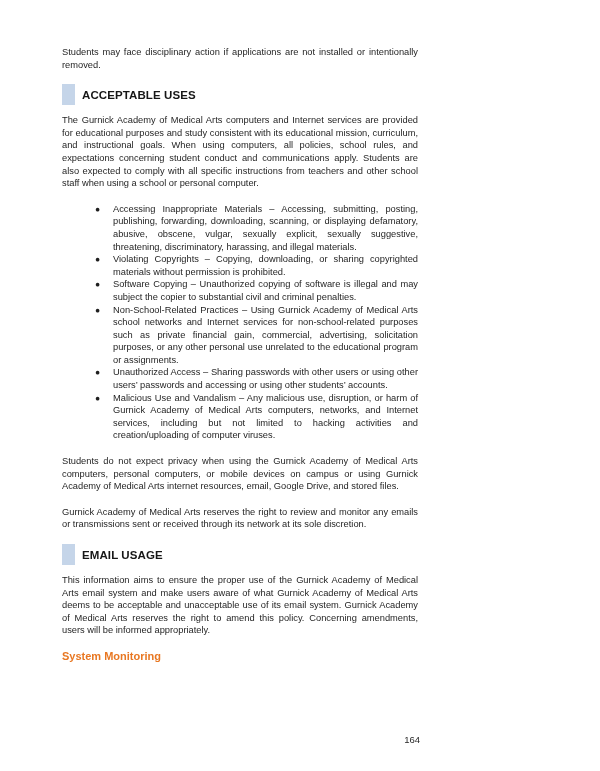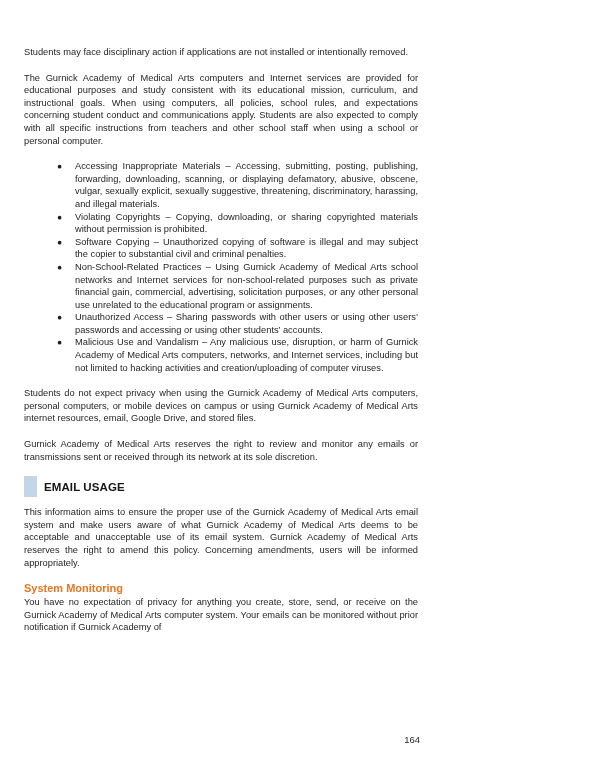--- a/index.html
+++ b/index.html
@@ -6,21 +6,21 @@
     margin: 0;
     padding: 0;
     background: #ffffff;
   }
   .page {
     position: relative;
     width: 480px;
     height: 771px;
     box-sizing: border-box;
     background: #ffffff;
-    padding: 46px 62px 0 24px;
+    padding: 46px 62px 0 62px;
     overflow: hidden;
     font-family: "Liberation Sans", "DejaVu Sans", sans-serif;
     color: var(--body-color, #1f1f1f);
   }
   .para {
     font-size: 9.3px;
     line-height: 12.6px;
     text-align: justify;
     margin: 0 0 13px 0;
     color: var(--body-color, #1f1f1f);
@@ -77,33 +77,36 @@
     font-size: 9.5px;
     color: #2a2a2a;
   }
 </style>
 </head>
 <body>
 
 <div class="page" style="--marker-color: #c5d5e9; --accent-color: #e87722; --body-color: #1f1f1f;">
   <main>
       <p class="para">Students may face disciplinary action if applications are not installed or intentionally removed.</p>
+      <h2 class="section-heading">
+        <span class="heading-square"></span>
+        <span class="heading-text">ACCEPTABLE USES</span>
+      </h2>
       <p class="para">The Gurnick Academy of Medical Arts computers and Internet services are provided for educational purposes and study consistent with its educational mission, curriculum, and instructional goals.  When using computers, all policies, school rules, and expectations concerning student conduct and communications apply. Students are also expected to comply with all specific instructions from teachers and other school staff when using a school or personal computer.</p>
       <ul class="bullet-list">
         <li class="bullet-item"><span class="bullet-marker">●</span><span class="bullet-term">Accessing Inappropriate Materials</span><span class="bullet-separator"> – </span><span class="bullet-text">Accessing, submitting, posting, publishing, forwarding, downloading, scanning, or displaying defamatory, abusive, obscene, vulgar, sexually explicit, sexually suggestive, threatening, discriminatory, harassing, and illegal materials.</span></li>
         <li class="bullet-item"><span class="bullet-marker">●</span><span class="bullet-term">Violating Copyrights</span><span class="bullet-separator"> – </span><span class="bullet-text">Copying, downloading, or sharing copyrighted materials without permission is prohibited.</span></li>
         <li class="bullet-item"><span class="bullet-marker">●</span><span class="bullet-term">Software Copying</span><span class="bullet-separator"> – </span><span class="bullet-text">Unauthorized copying of software is illegal and may subject the copier to substantial civil and criminal penalties.</span></li>
         <li class="bullet-item"><span class="bullet-marker">●</span><span class="bullet-term">Non-School-Related Practices</span><span class="bullet-separator"> – </span><span class="bullet-text">Using Gurnick Academy of Medical Arts school networks and Internet services for non-school-related purposes such as private financial gain, commercial, advertising, solicitation purposes, or any other personal use unrelated to the educational program or assignments.</span></li>
         <li class="bullet-item"><span class="bullet-marker">●</span><span class="bullet-term">Unauthorized Access</span><span class="bullet-separator"> – </span><span class="bullet-text">Sharing passwords with other users or using other users’ passwords and accessing or using other students’ accounts.</span></li>
         <li class="bullet-item"><span class="bullet-marker">●</span><span class="bullet-term">Malicious Use and Vandalism</span><span class="bullet-separator"> – </span><span class="bullet-text">Any malicious use, disruption, or harm of Gurnick Academy of Medical Arts computers, networks, and Internet services, including but not limited to hacking activities and creation/uploading of computer viruses.</span></li>
       </ul>
       <p class="para">Students do not expect privacy when using the Gurnick Academy of Medical Arts computers, personal computers, or mobile devices on campus or using Gurnick Academy of Medical Arts internet resources, email, Google Drive, and stored files.</p>
       <p class="para">Gurnick Academy of Medical Arts reserves the right to review and monitor any emails or transmissions sent or received through its network at its sole discretion.</p>
       <h2 class="section-heading">
         <span class="heading-square"></span>
         <span class="heading-text">EMAIL USAGE</span>
       </h2>
       <p class="para">This information aims to ensure the proper use of the Gurnick Academy of Medical Arts email system and make users aware of what Gurnick Academy of Medical Arts deems to be acceptable and unacceptable use of its email system. Gurnick Academy of Medical Arts reserves the right to amend this policy. Concerning amendments, users will be informed appropriately.</p>
       <h3 class="subheading">System Monitoring</h3>
-      <p class="para">You have no expectation of privacy for anything you create, store, send, or receive on the Gurnick Academy of Medical Arts computer system. Your emails can be monitored without prior notification if Gurnick Academy of</p>
     </main>
   <div class="page-number">164</div>
 </div>
 
 </body></html>

